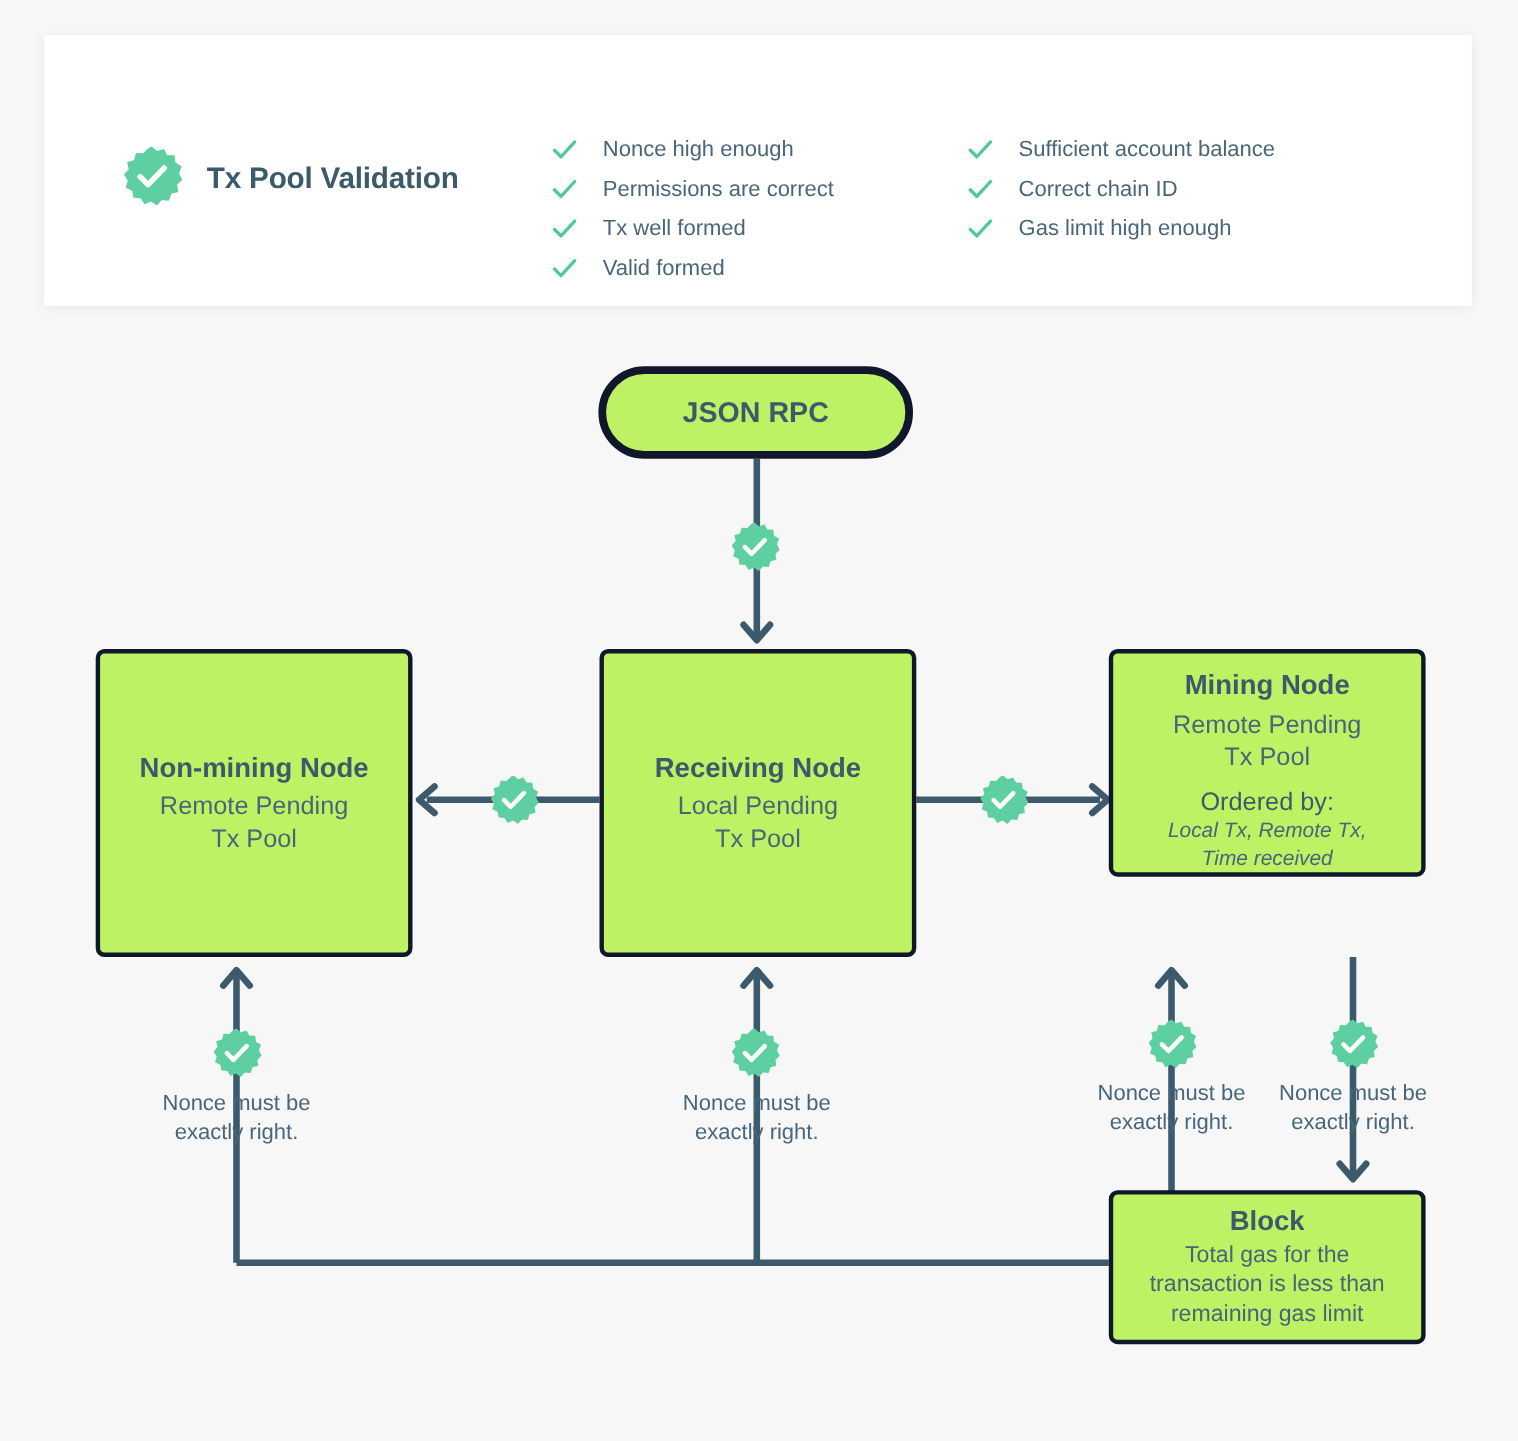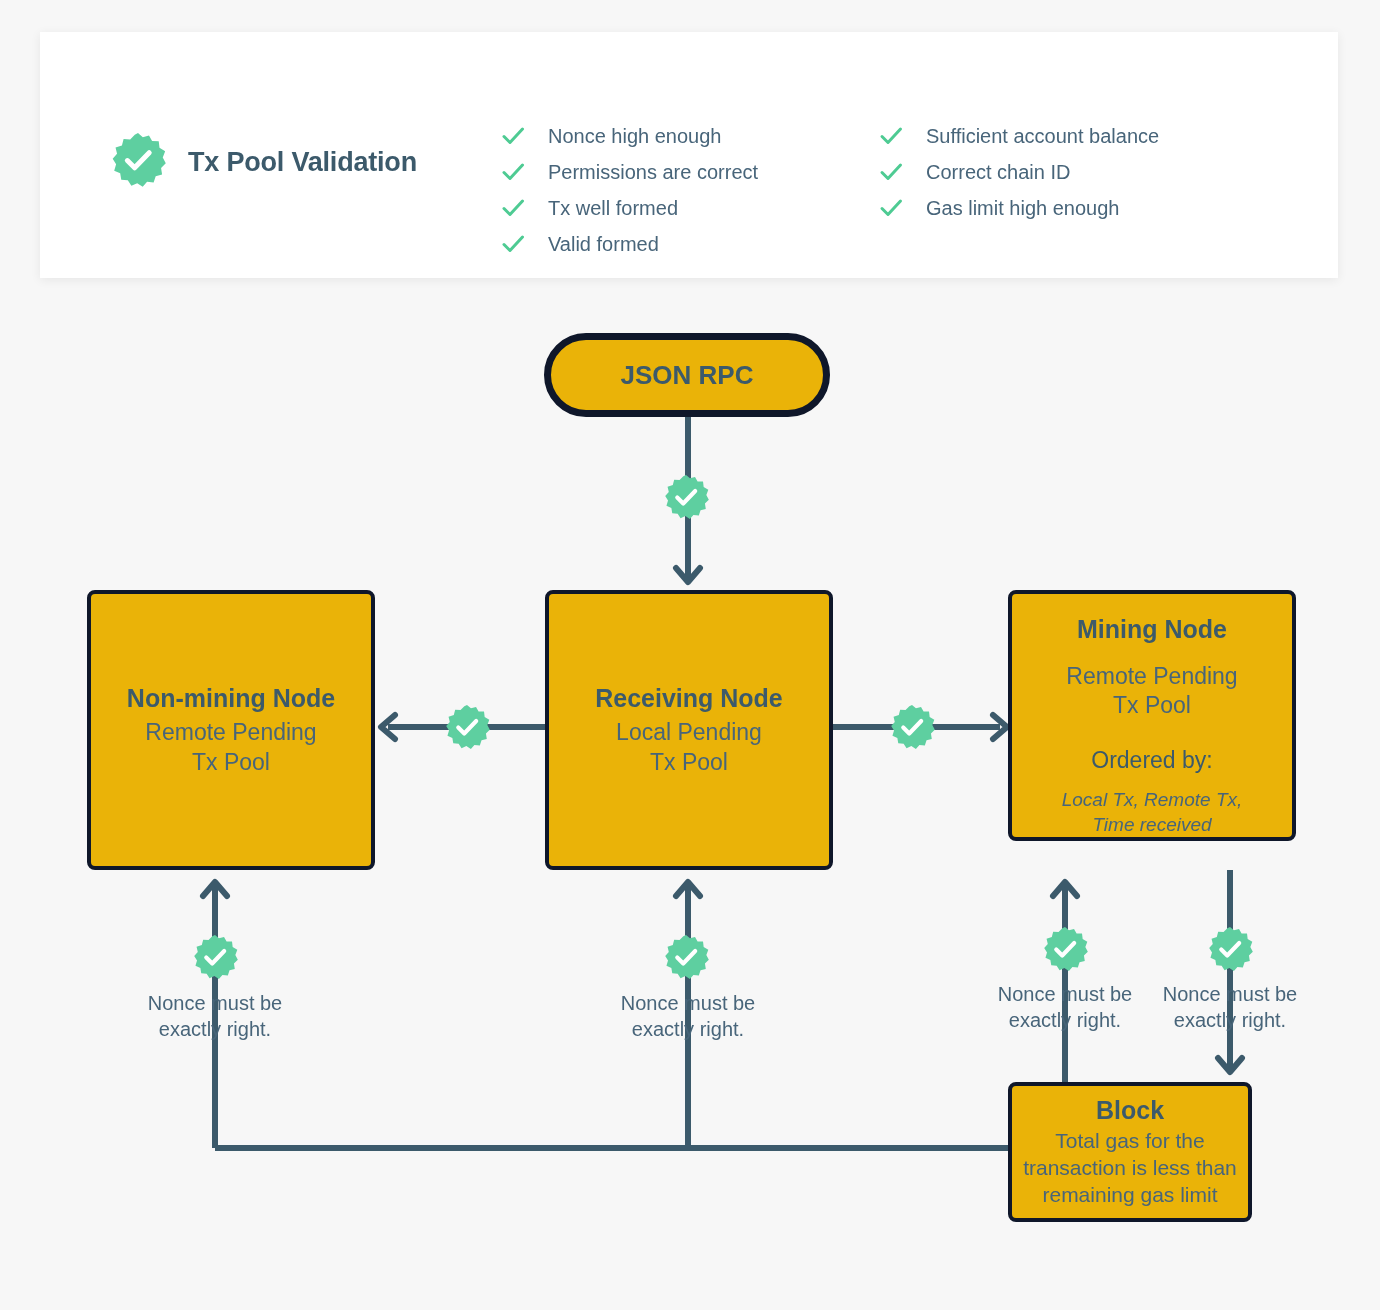--- a/index.html
+++ b/index.html
@@ -81,21 +81,21 @@
     left: 0; top: 0;
     width: 1380px;
     height: 1310px;
     pointer-events: none;
   }
 
   
   .node {
     position: absolute;
     box-sizing: border-box;
-    background: #eab308;
+    background: #bef264;
     border: 4px solid #0f172a;
     border-radius: 8px;
     display: flex;
     flex-direction: column;
     align-items: center;
     justify-content: center;
     text-align: center;
   }
   .node-title {
     font-size: 25px;
@@ -144,28 +144,28 @@
   #node-receiving {
     left: 545px;
     top: 590px;
     width: 288px;
     height: 280px;
   }
   #node-mining {
     left: 1008px;
     top: 590px;
     width: 288px;
-    height: 251px;
-    justify-content: space-between;
+    height: 207px;
+    justify-content: flex-end;
     padding-top: 20px;
   }
   #node-block {
     left: 1008px;
     top: 1082px;
-    width: 244px;
+    width: 288px;
     height: 140px;
   }
   #node-block .node-title { font-size: 25px; }
   #node-block .node-sub { font-size: 21px; margin-top: 2px; }
 
   
   .edge-caption {
     position: absolute;
     font-size: 20px;
     color: #48657a;

